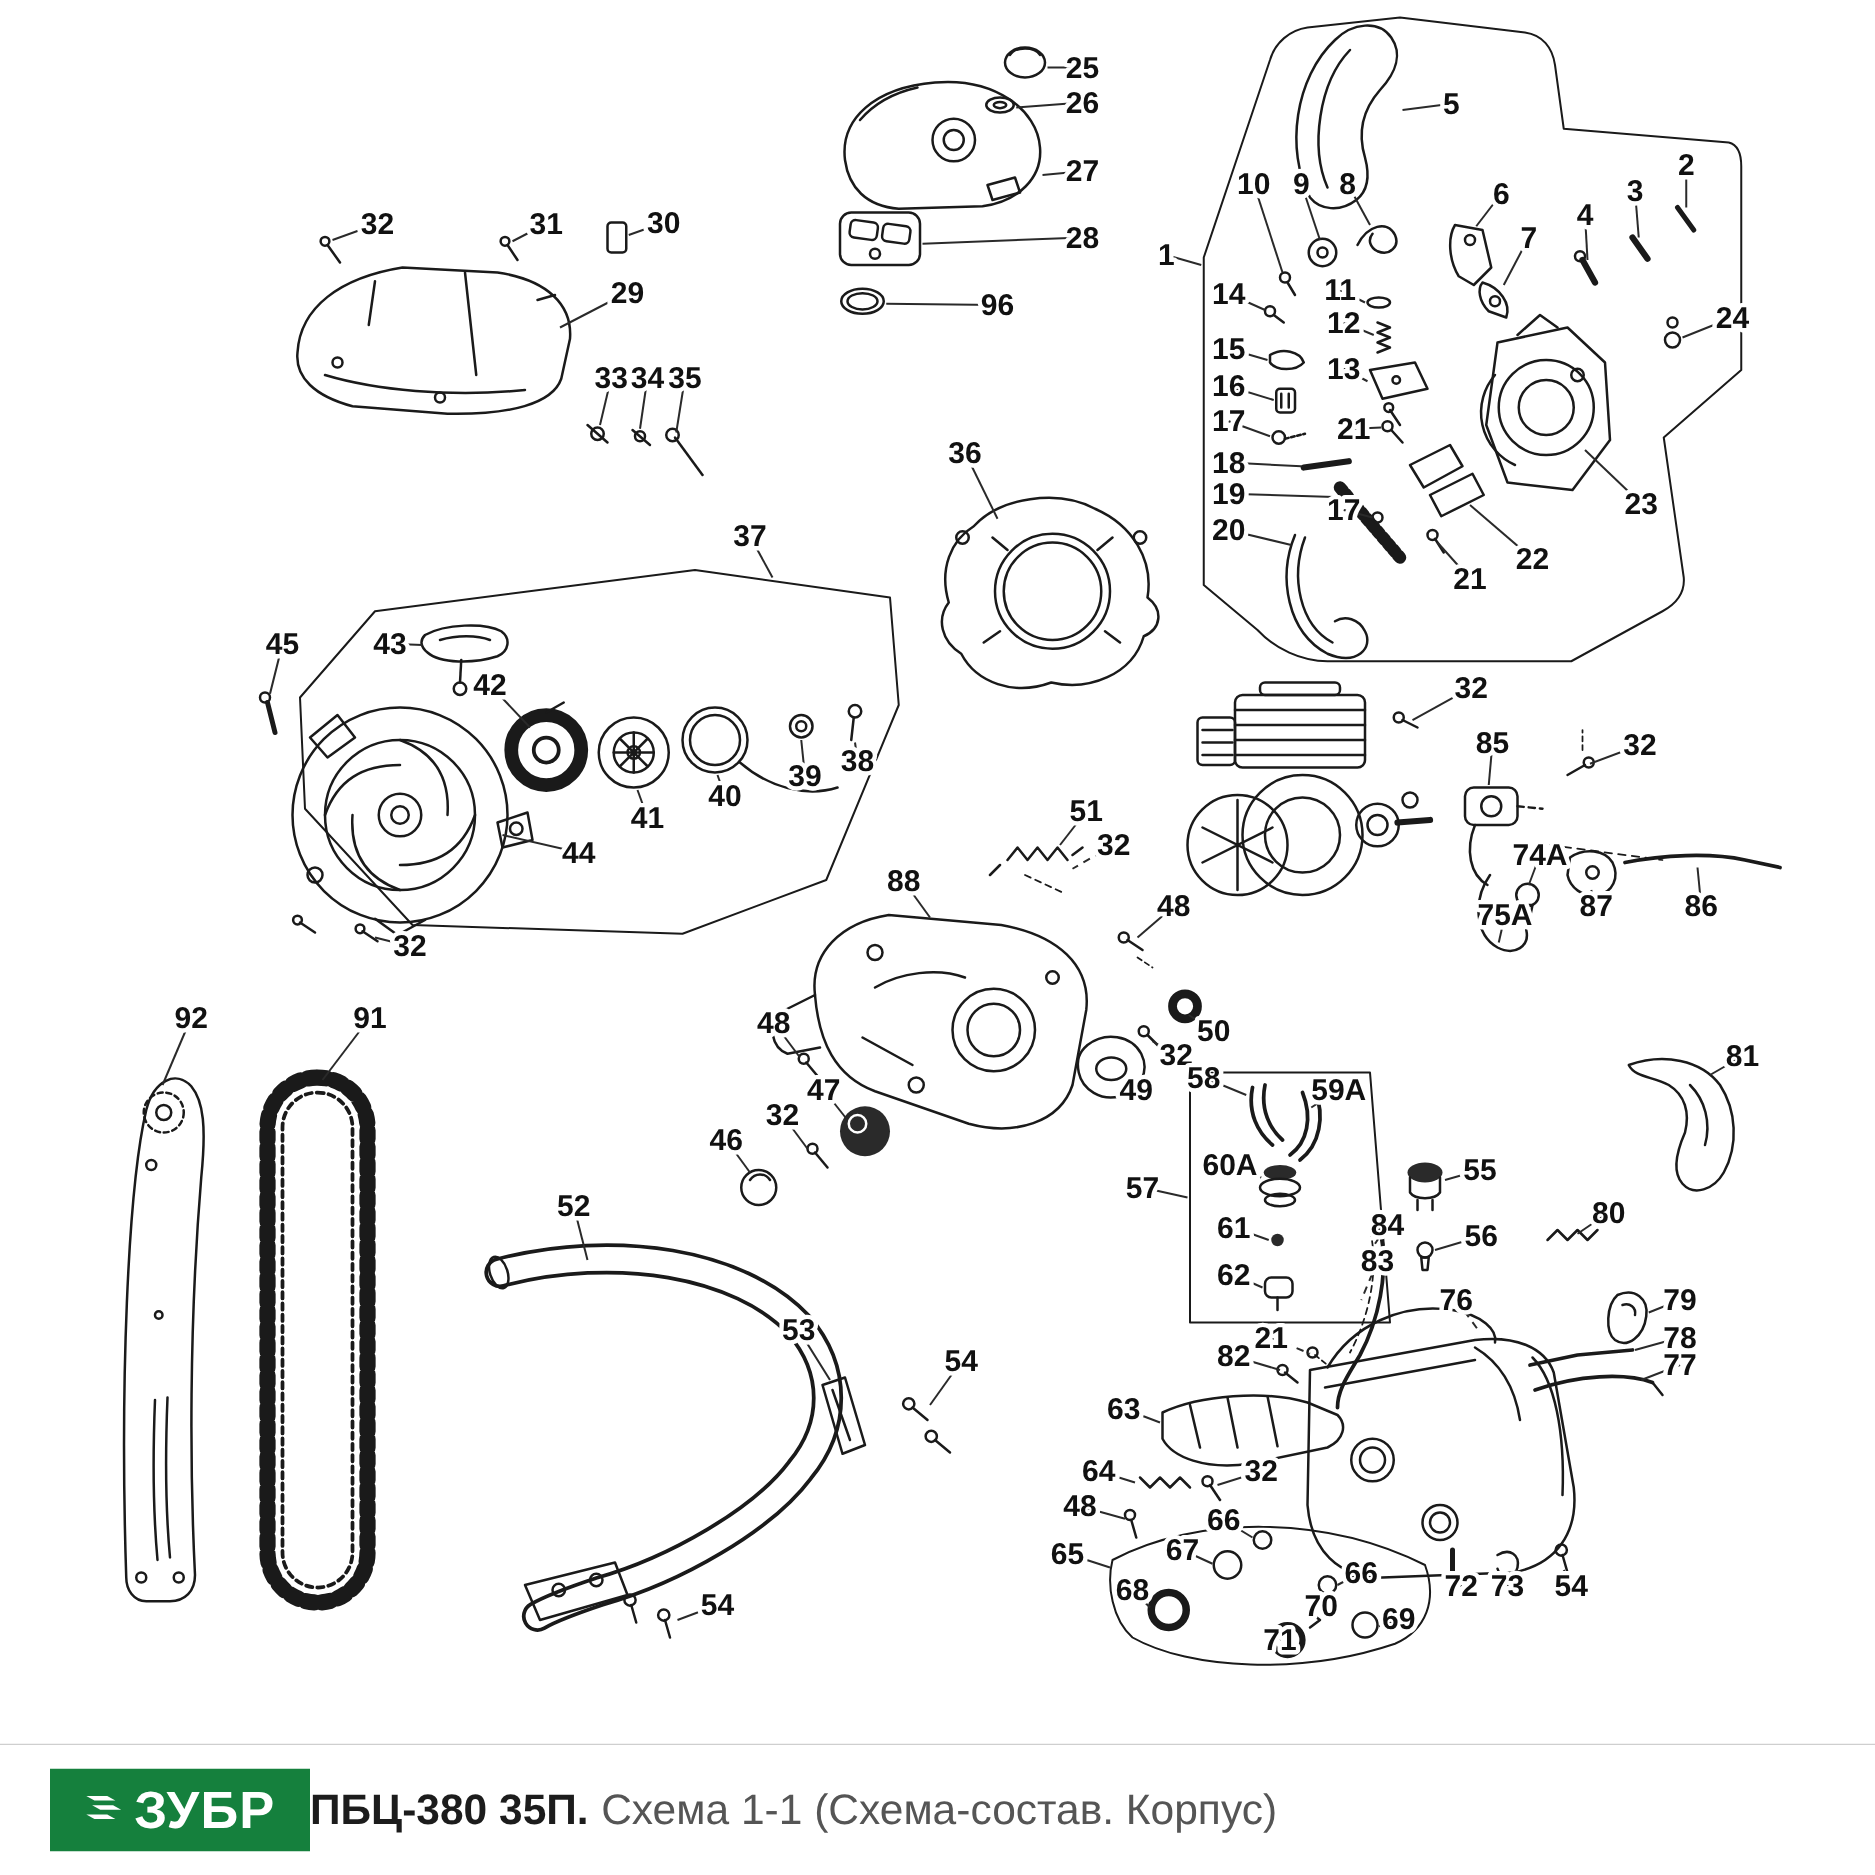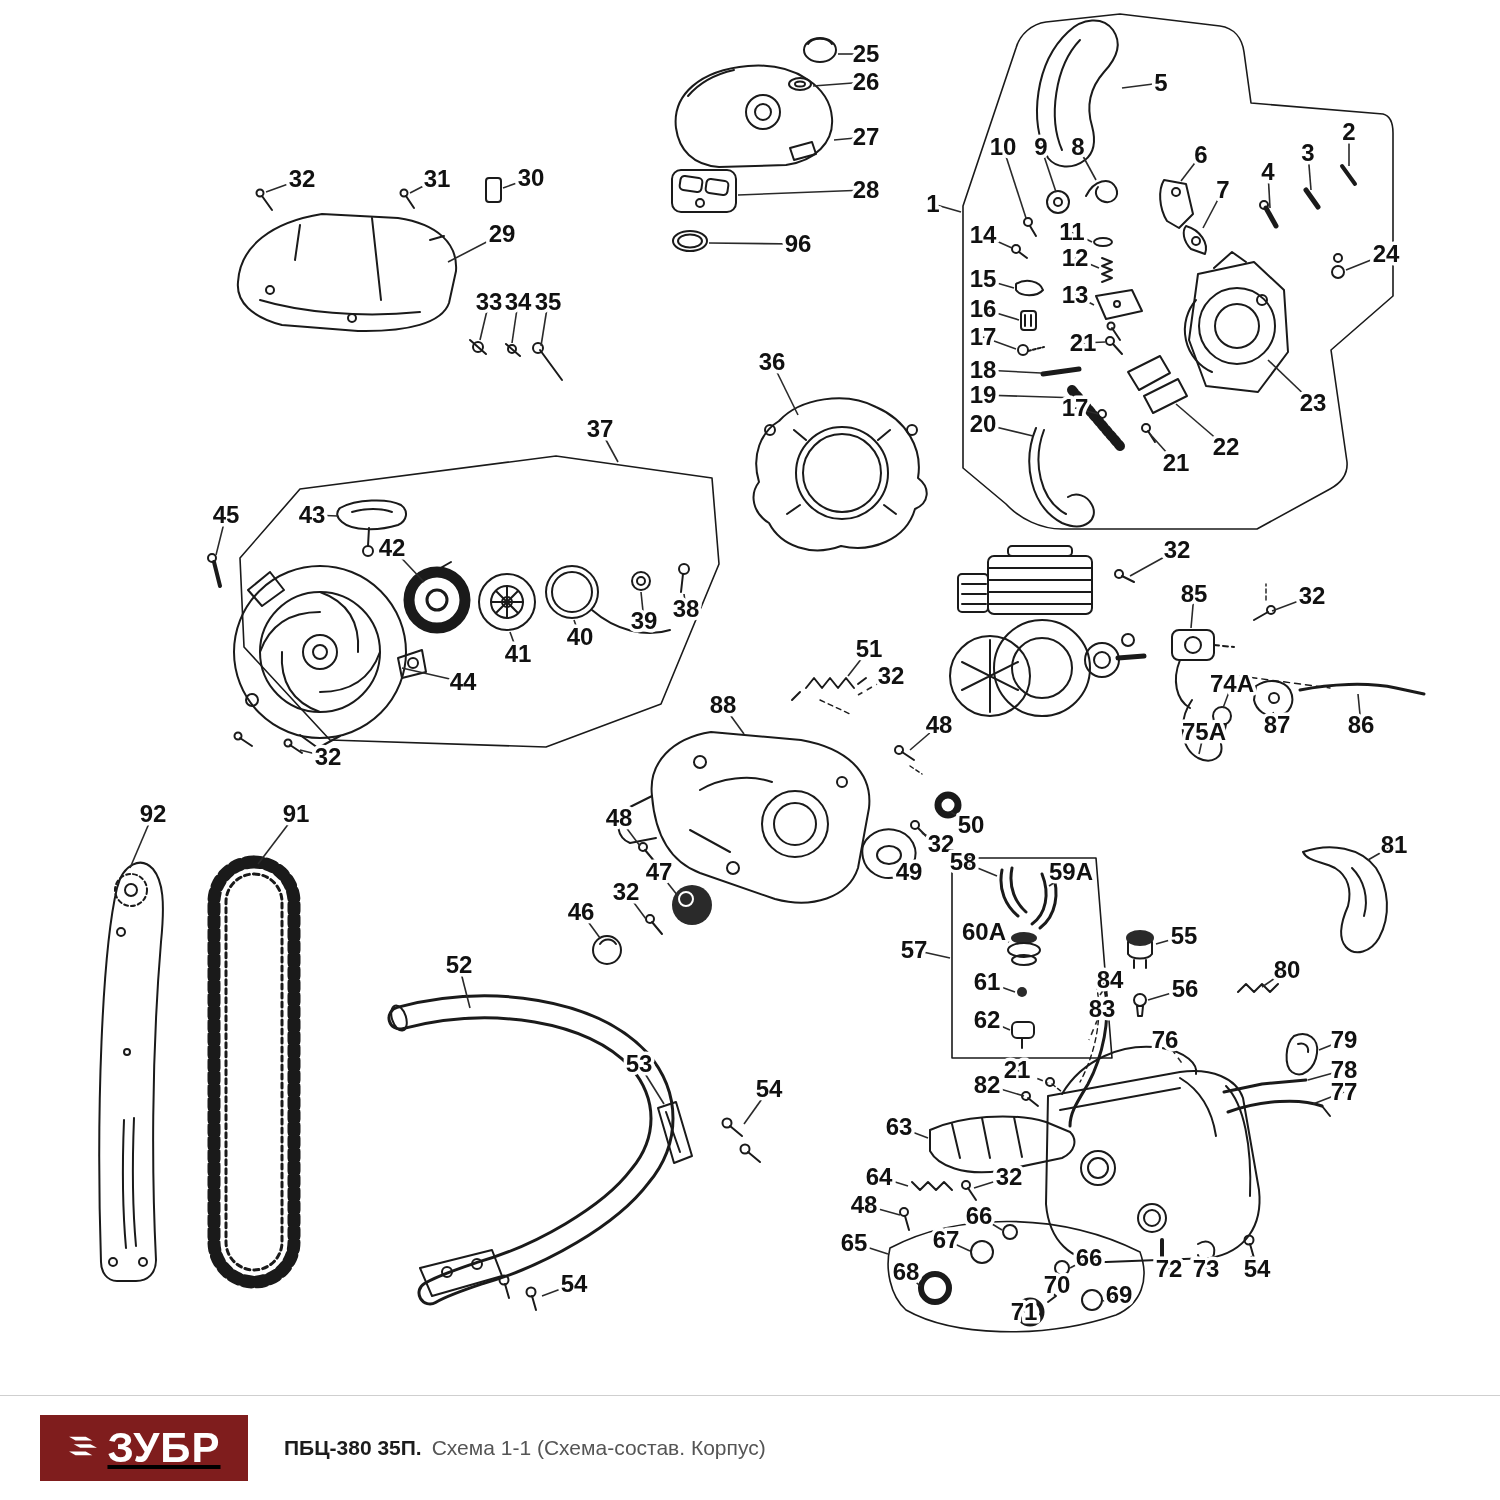--- a/index.html
+++ b/index.html
@@ -5,24 +5,24 @@
   html,body{margin:0;padding:0;background:#fff;width:1500px;height:1500px;overflow:hidden;
     font-family:"Liberation Sans","DejaVu Sans",sans-serif;}
   #stage{position:relative;width:1448px;height:1500px;background:#fff;}
   #diagram-svg{display:block;}
   .callout{font-family:"Liberation Sans","DejaVu Sans",sans-serif;font-weight:bold;font-size:24px;
     fill:#111;text-anchor:middle;paint-order:stroke;stroke:#fff;stroke-width:7;stroke-linejoin:round;}
   .leader{stroke:#2a2a2a;stroke-width:1.6;fill:none;}
   .leader.dash{stroke-dasharray:6 5;}
   .footer{position:absolute;left:0;bottom:0;width:1500px;height:104px;border-top:1px solid #cfcfcf;
     background:#fff;display:flex;align-items:center;}
-  .brand-badge{margin-left:40px;width:208px;height:66px;background:#7f1d1d;display:flex;
-    align-items:center;justify-content:center;gap:8px;text-decoration:underline;}
+  .brand-badge{margin-left:40px;width:208px;height:66px;background:#15803d;display:flex;
+    align-items:center;justify-content:center;gap:8px;}
   .brand-text{color:#fff;font-weight:bold;font-size:42px;letter-spacing:1px;}
-  .footer-title{margin-left:36px;font-size:21px;white-space:nowrap;}
+  .footer-title{font-size:34px;white-space:nowrap;}
   .footer-title .model{font-weight:bold;color:#1c1c1c;}
   .footer-title .schema{font-weight:normal;color:#555;margin-left:10px;}
 </style>
 </head>
 <body>
 
 <div id="stage">
 <svg id="diagram-svg" viewBox="0 0 1500 1395" width="1500" height="1395" xmlns="http://www.w3.org/2000/svg">
 
   <g id="parts-layer" fill="none" stroke="#1a1a1a" stroke-width="2" stroke-linecap="round" stroke-linejoin="round">

